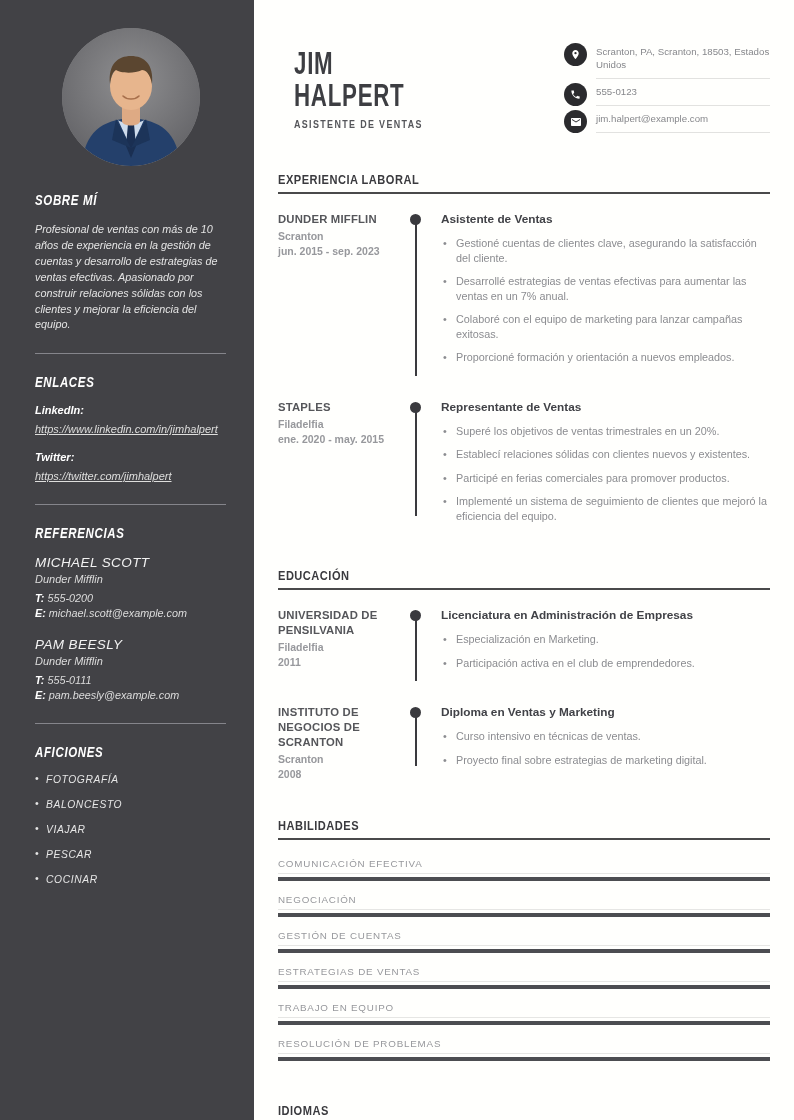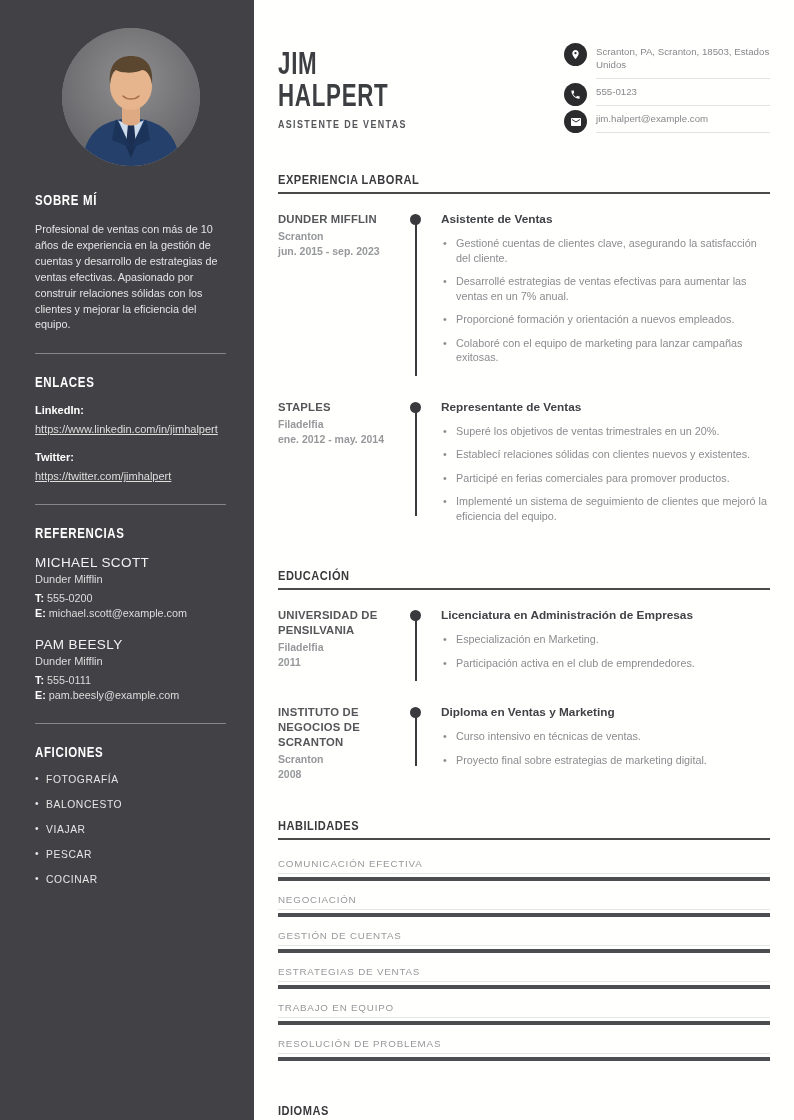--- a/index.html
+++ b/index.html
@@ -6,21 +6,21 @@
   html, body { background: #9a9a9a; }
   body { font-family: "Liberation Sans", sans-serif; }
   .page {
     width: 794px; height: 1120px; margin: 0 auto;
     background: #fffffd; display: flex; overflow: hidden; position: relative;
   }
 
   
   .sidebar {
     width: 254px; min-width: 254px; background: #424246; color: #e8e8e8;
-    padding: 26px 28px 20px 35px; height: 100%;
+    padding: 26px 28px 20px 35px; height: 100%; font-style: italic;
   }
   .avatar-wrap { width: 138px; height: 138px; border-radius: 50%; overflow: hidden; margin: 2px auto 26px auto; background: #7d7d7f; }
   .avatar-wrap svg { display: block; }
   .sb-h {
     color: #ffffff; font-weight: bold; font-size: 14px; letter-spacing: 0.8px;
     margin-bottom: 14px;
   }
   .cond { display: inline-block; transform: scaleX(0.82); transform-origin: left center; white-space: nowrap; }
   .sb-section { margin-bottom: 0; }
   .sb-divider { border: none; border-top: 1px solid #85858b; margin: 20px 0 20px 0; width: 191px; }
@@ -37,21 +37,21 @@
   .ref-line b { color: #ffffff; }
 
   .hobby-list { list-style: none; }
   .hobby-item { font-size: 10.3px; letter-spacing: 0.6px; color: #e6e6e6; margin-bottom: 14px; padding-left: 11px; position: relative; }
   .hobby-item::before { content: "•"; position: absolute; left: 0; top: -1px; color: #e6e6e6; }
 
   
   .main { flex: 1; padding: 40px 24px 20px 24px; }
 
   .header-row { display: flex; justify-content: space-between; margin-bottom: 34px; }
-  .name-block { padding-top: 8px; }
+  .name-block { padding-top: 8px; margin-left: 16px; }
   .name-line { font-size: 31px; font-weight: bold; color: #3d3e42; line-height: 32px; letter-spacing: 1px; }
   .job-title { font-size: 10.5px; font-weight: bold; color: #55565a; letter-spacing: 1.6px; margin-top: 6px; }
 
   .contact-block { width: 206px; padding-top: 2px; }
   .contact-row { display: flex; align-items: flex-start; margin-bottom: 3px; }
   .c-icon {
     width: 23px; height: 23px; min-width: 23px; border-radius: 50%; background: #2b2b2e;
     display: flex; align-items: center; justify-content: center; margin-right: 9px; margin-top: 1px;
   }
   .c-text {
@@ -231,31 +231,31 @@
         </div>
         <div class="e-timeline">
           <span class="tl-dot"></span>
           <span class="tl-line"></span>
         </div>
         <div class="e-content">
           <div class="e-role">Asistente de Ventas</div>
           <ul class="e-bullets">
             <li>Gestioné cuentas de clientes clave, asegurando la satisfacción del cliente.</li>
             <li>Desarrollé estrategias de ventas efectivas para aumentar las ventas en un 7% anual.</li>
+            <li>Colaboré con el equipo de marketing para lanzar campañas exitosas.</li>
             <li>Proporcioné formación y orientación a nuevos empleados.</li>
-            <li>Colaboré con el equipo de marketing para lanzar campañas exitosas.</li>
           </ul>
         </div>
       </div>
 
       <div class="entry tl-end">
         <div class="e-left">
           <div class="e-org">STAPLES</div>
           <div class="e-loc">Filadelfia</div>
-          <div class="e-date">ene. 2012 - may. 2014</div>
+          <div class="e-date">ene. 2020 - may. 2015</div>
         </div>
         <div class="e-timeline">
           <span class="tl-dot"></span>
           <span class="tl-line"></span>
         </div>
         <div class="e-content">
           <div class="e-role">Representante de Ventas</div>
           <ul class="e-bullets">
             <li>Superé los objetivos de ventas trimestrales en un 20%.</li>
             <li>Establecí relaciones sólidas con clientes nuevos y existentes.</li>

